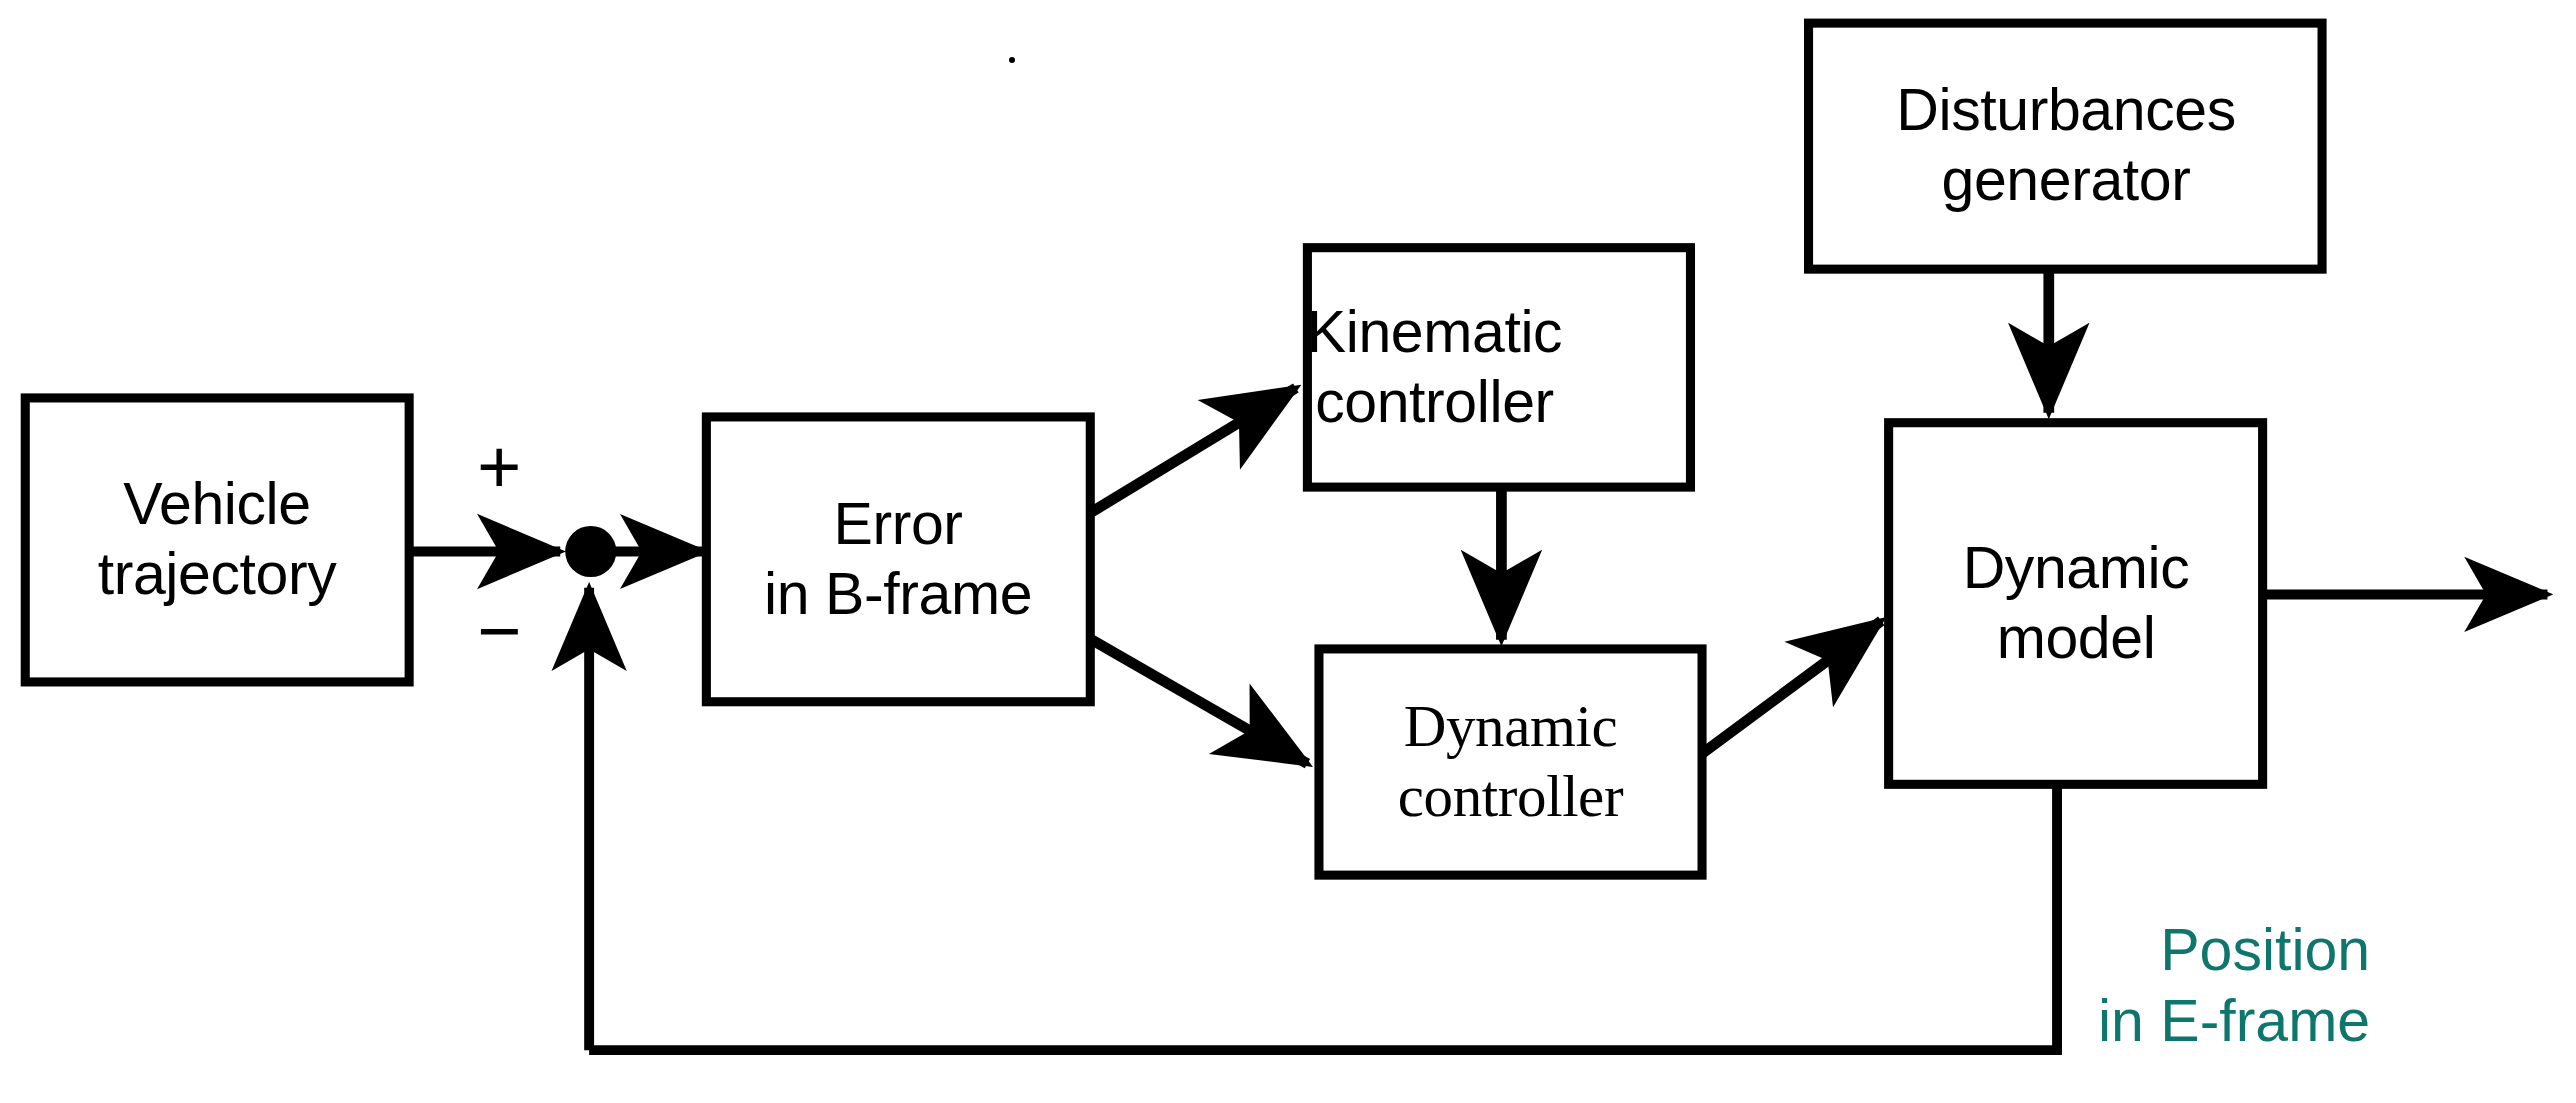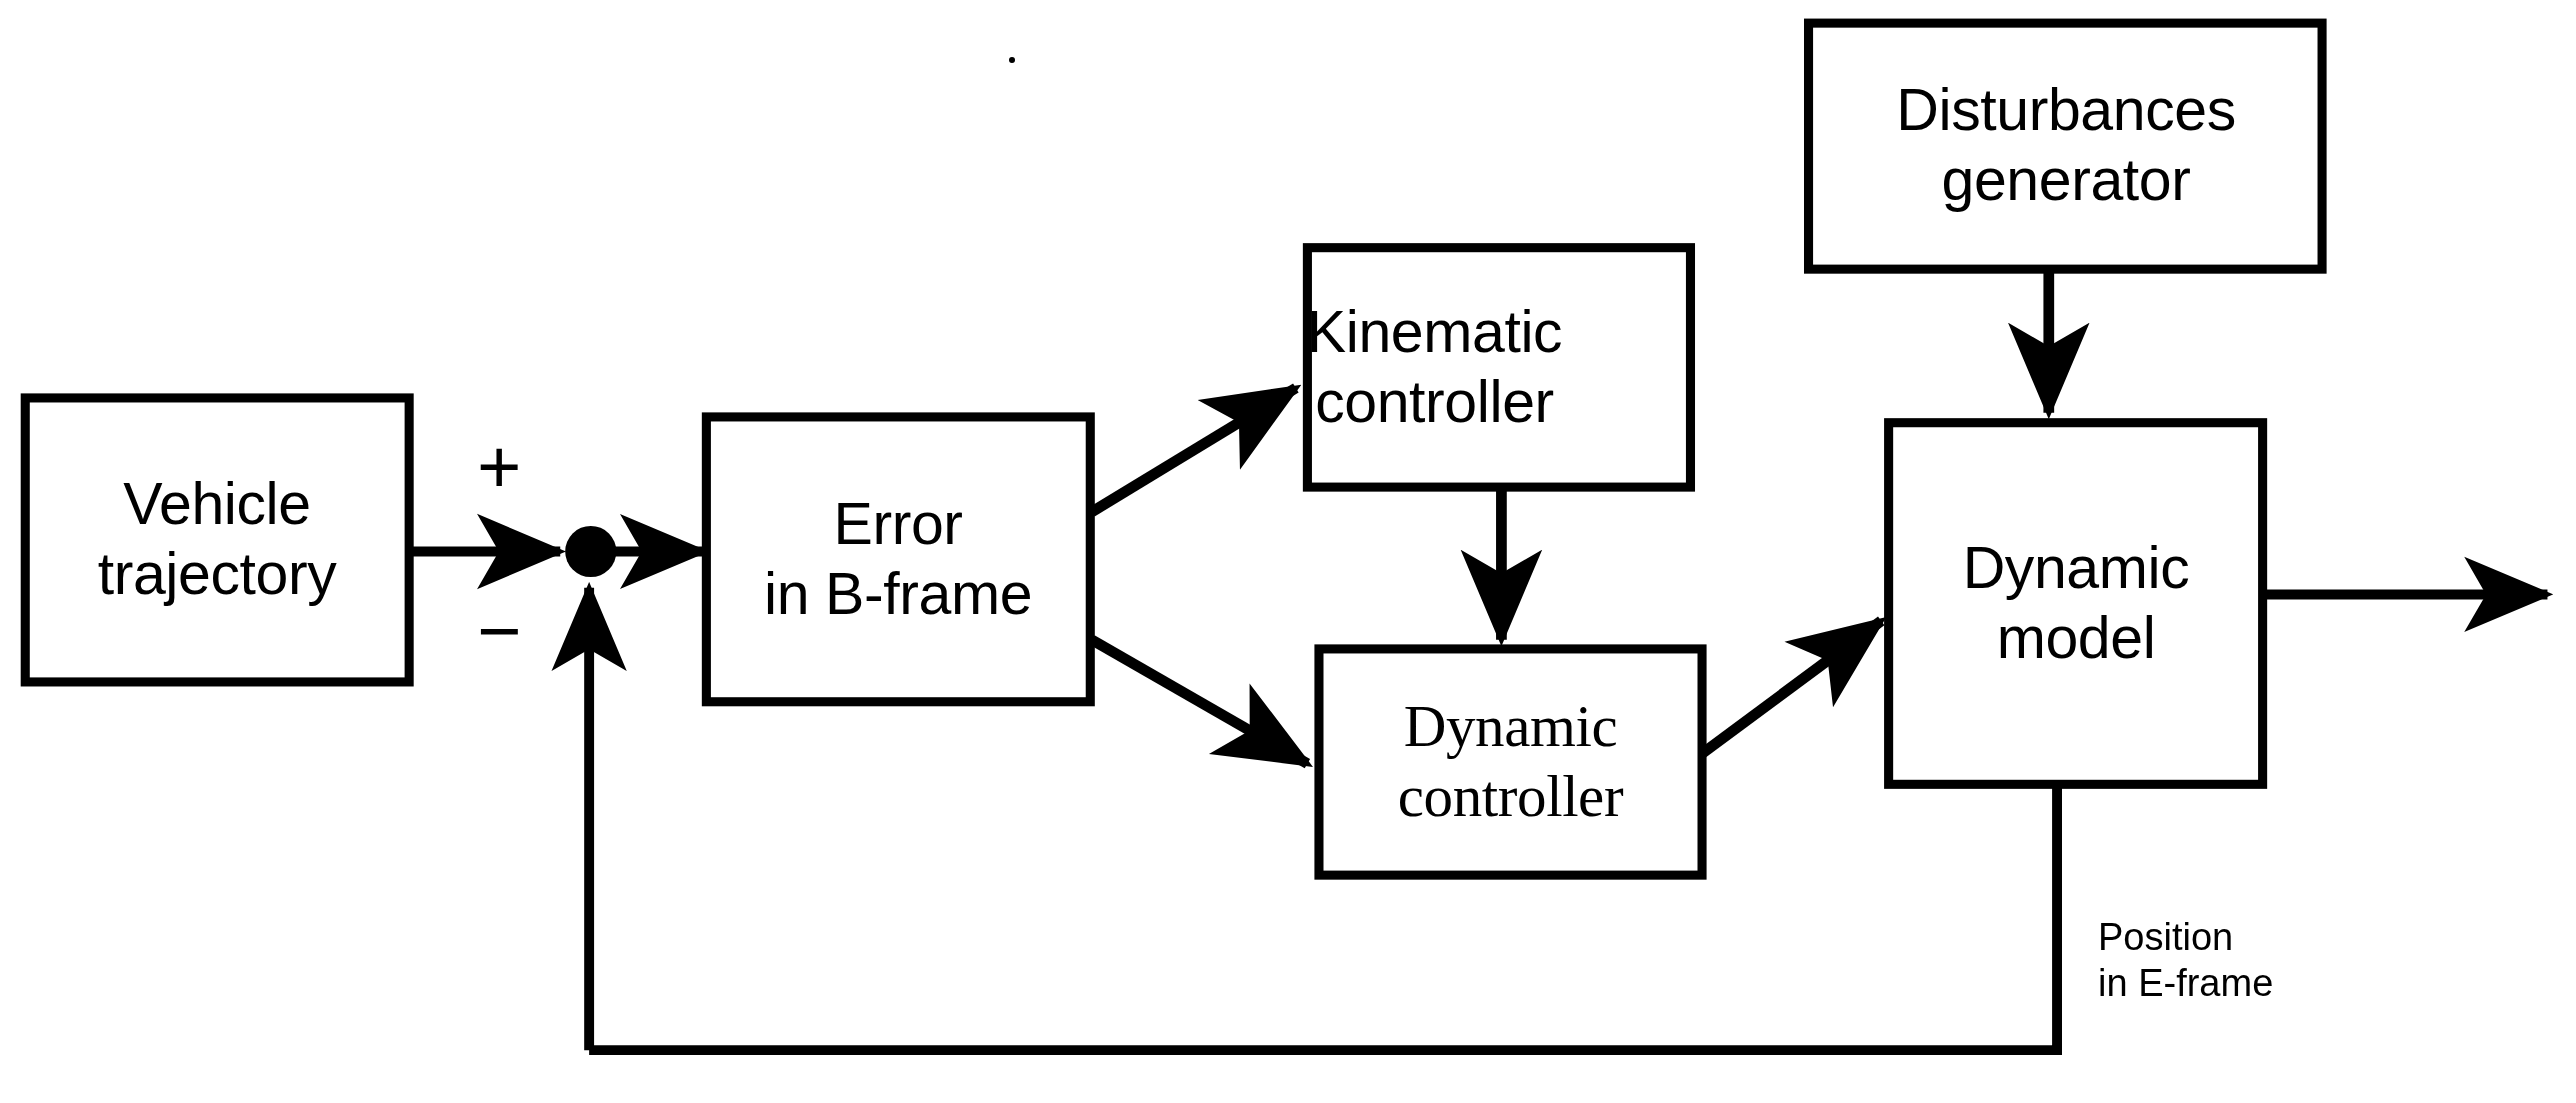--- a/index.html
+++ b/index.html
@@ -40,24 +40,24 @@
   }
   .sign-label {
     position: absolute;
     color: #000000;
     font-size: 76px;
     line-height: 1;
     font-weight: 400;
   }
   .edge-label {
     position: absolute;
-    color: #000000;
-    font-size: 38px;
+    color: #0f766e;
+    font-size: 59px;
     line-height: 1.2;
-    text-align: left;
+    text-align: right;
     white-space: nowrap;
   }
   .dot-mark {
     position: absolute;
     width: 5.8px;
     height: 5.8px;
     background: #000000;
     border-radius: 50%;
   }
 </style>

